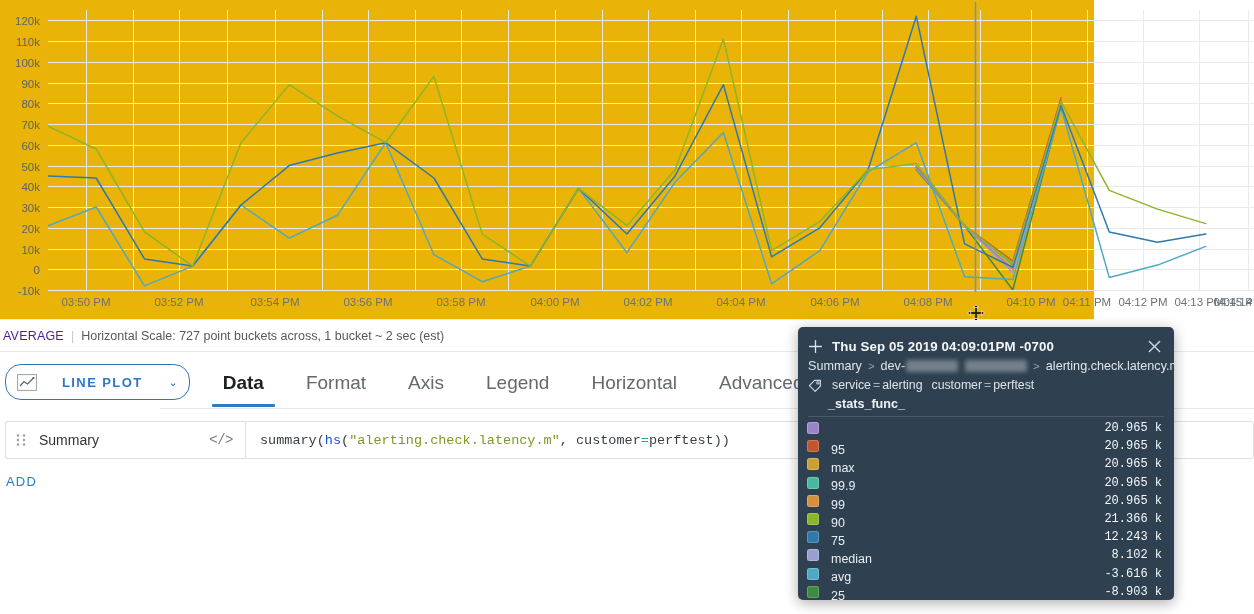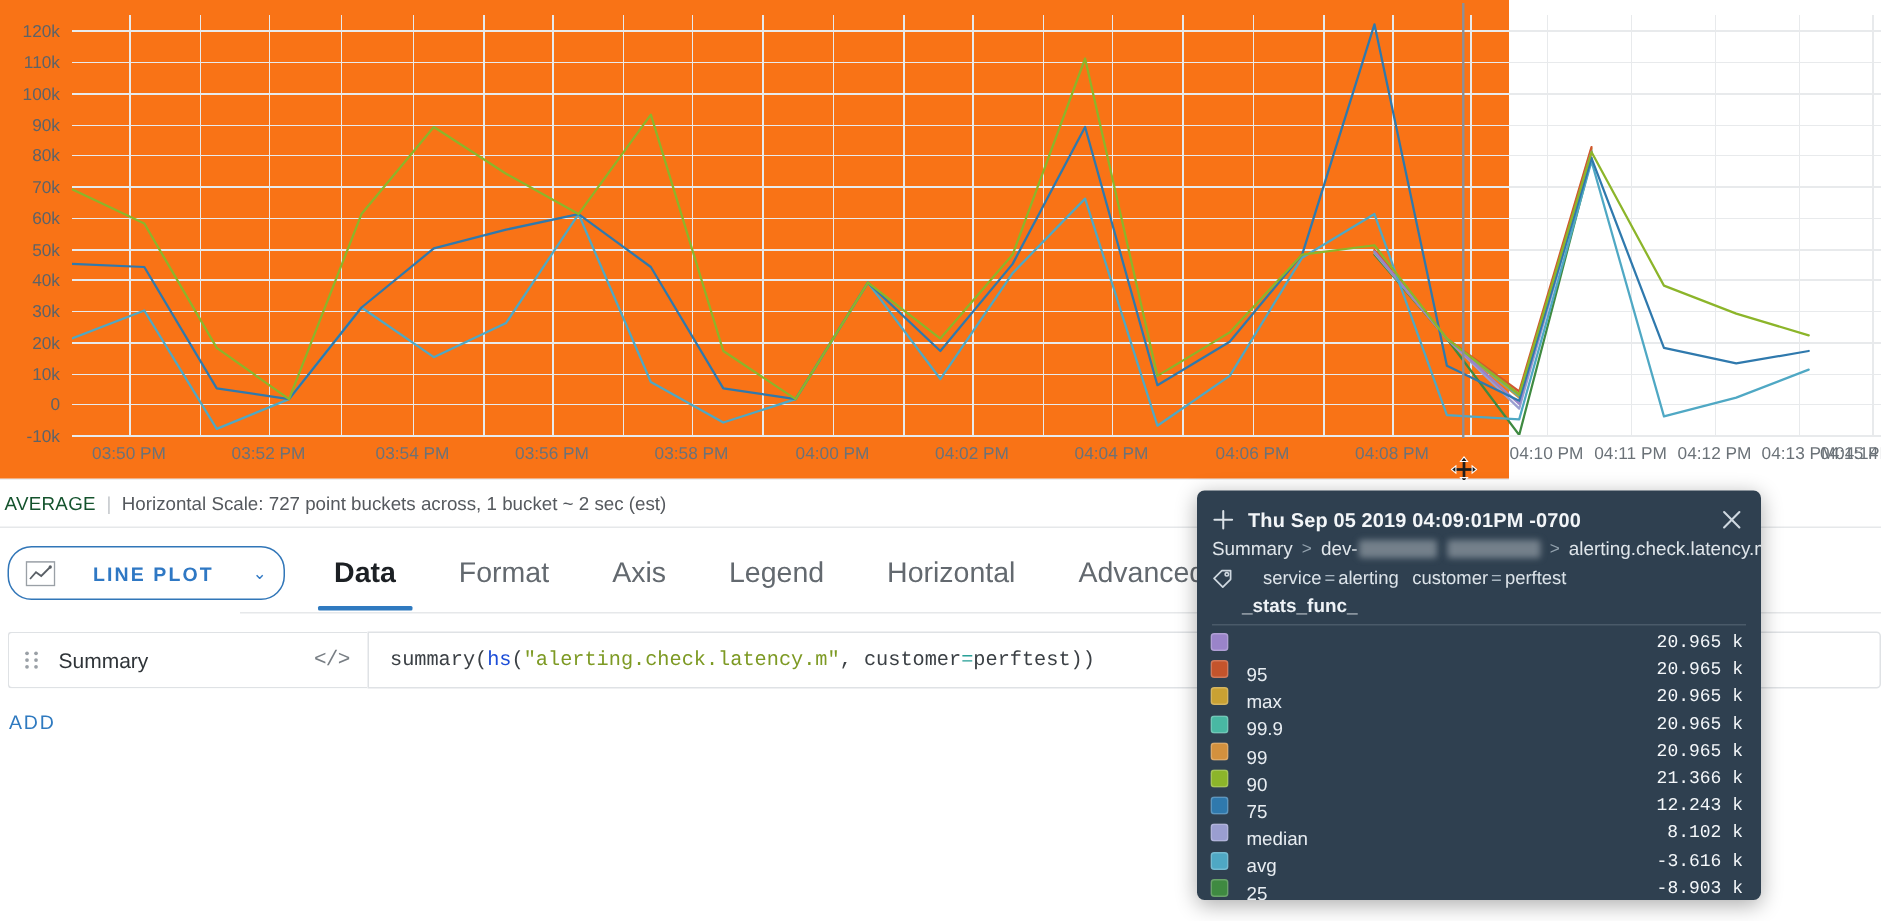--- a/index.html
+++ b/index.html
@@ -6,22 +6,22 @@
   html, body {
     width: 1254px; height: 614px;
     background: #ffffff;
     font-family: "Liberation Sans", sans-serif;
     overflow: hidden;
   }
   #app { position: relative; width: 1254px; height: 614px; background:#fff; }
 
   
   .chart-panel {
-    position: absolute; left: 0; top: 0; width: 1006px; height: 320px;
-    background: #f97316; border-bottom: 1px solid #eceef0;
+    position: absolute; left: 0; top: 0; width: 1094px; height: 320px;
+    background: #eab308; border-bottom: 1px solid #eceef0;
   }
   .chart-svg { position:absolute; left:0; top:0; }
   .ylabel {
     font-size: 11.5px; fill: #5c6369;
     font-family: "Liberation Sans", sans-serif;
     text-anchor: end;
   }
   .xlabel {
     font-size: 11.5px; fill: #6b7278;
     font-family: "Liberation Sans", sans-serif;
@@ -36,21 +36,21 @@
     position: absolute; left: 967px; top: 304px;
     width: 18px; height: 18px; pointer-events:none;
   }
 
   
   .statusbar {
     position: absolute; left: 0; top: 320px; width: 1254px; height: 32px;
     display: flex; align-items: center; padding-left: 3px;
     background: #fff; border-bottom: 1px solid #e6e8ea;
   }
-  .status-avg { font-size: 12.5px; color: #14532d; letter-spacing: .2px; }
+  .status-avg { font-size: 12.5px; color: #4c1d95; letter-spacing: .2px; }
   .status-sep { color: #c3c7cb; margin: 0 7px; font-size: 12.5px; }
   .status-scale { font-size: 12.5px; color: #55595e; }
 
   
   .tabrow {
     position: absolute; left: 0; top: 360px; width: 1254px; height: 50px;
     display: flex; align-items: flex-start;
   }
   .plot-btn {
     margin-left: 5px; margin-top: 4px;
@@ -130,21 +130,21 @@
     display: flex; align-items: center; padding: 2px 10px 0 10px;
     font-size: 12.6px; color: #dfe5ea; white-space: nowrap;
   }
   .crumb-sep { color: #93a2ae; margin: 0 6px; font-size: 11.5px; }
   .crumb-redact-wrap { display:inline-flex; align-items:center; }
   .crumb-redact {
     display: inline-block; height: 12px; border-radius: 2px;
     background: #74808b; filter: blur(2.2px); margin-left: 1px;
   }
   .tt-tags {
-    display: flex; align-items: center; gap: 20px;
+    display: flex; align-items: center; gap: 10px;
     padding: 5px 10px 1px 10px; font-size: 12.3px; color: #dde4ea;
   }
   .tag-ico { width: 14px; height: 14px; flex:0 0 auto; }
   .kv-eq { color: #a8b5c0; margin: 0 2px; }
   .tt-group {
     padding: 4px 10px 5px 30px; font-size: 12.6px; font-weight: 700; color: #eef2f6;
   }
   .tt-rule { height:1px; background:#4a5a69; margin: 0 10px 0 10px; }
   .tt-rows { padding: 2px 0 0 0; }
   .tt-row {

